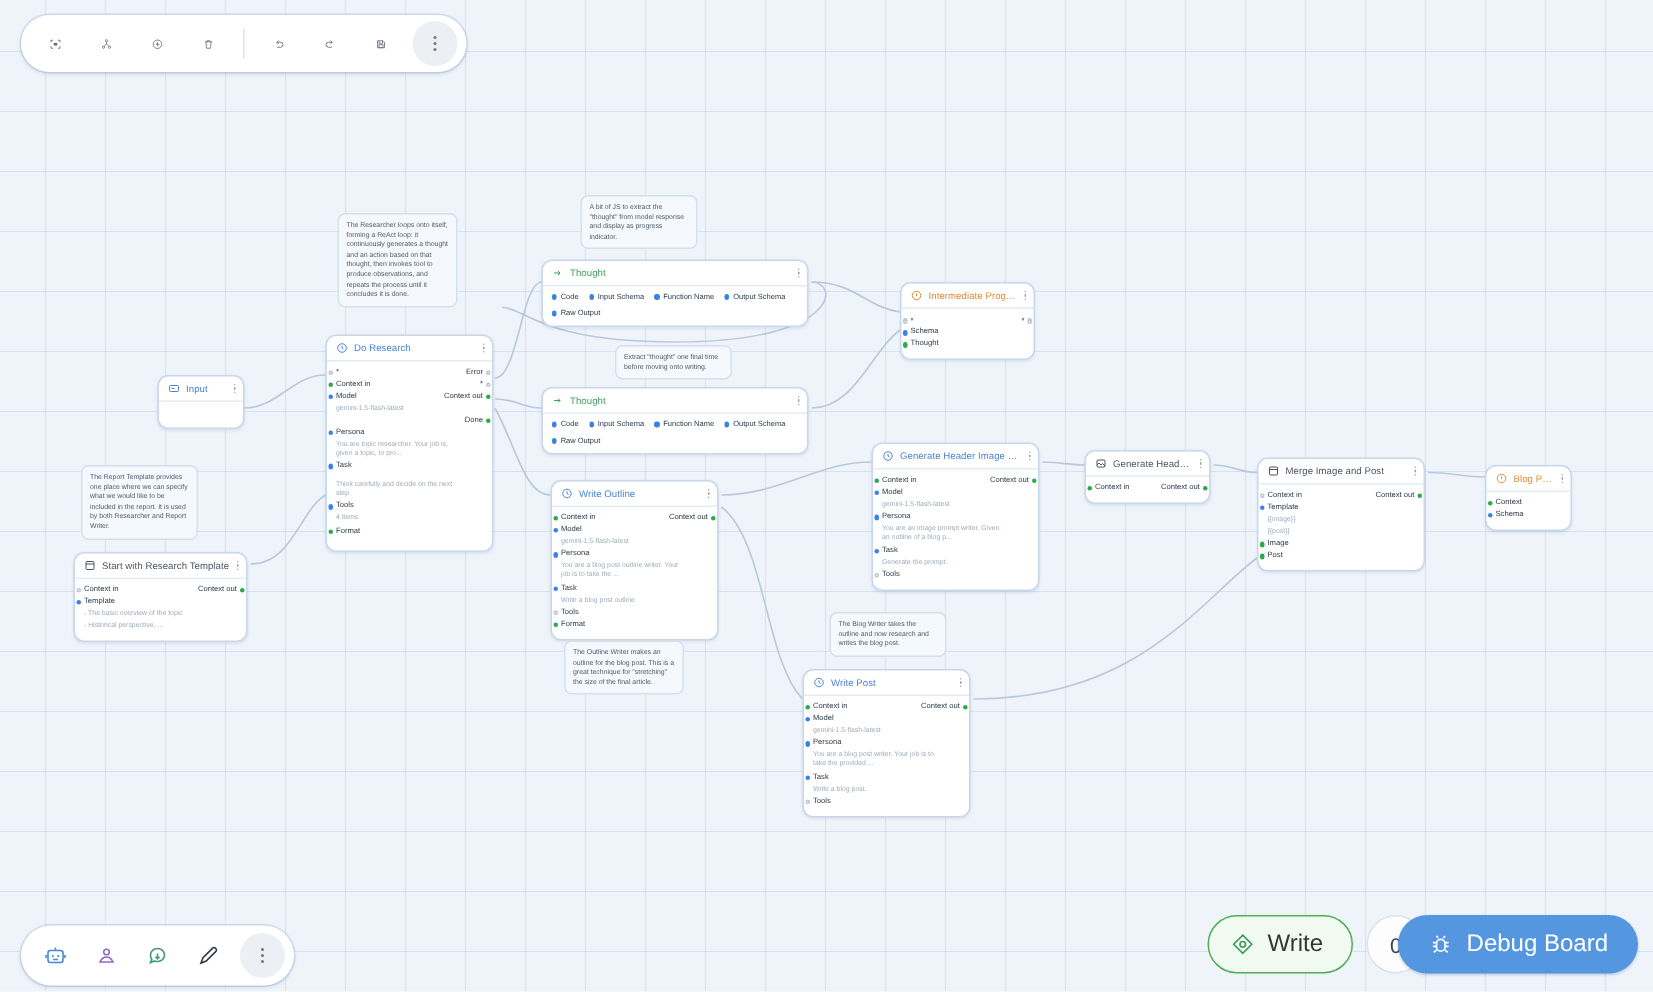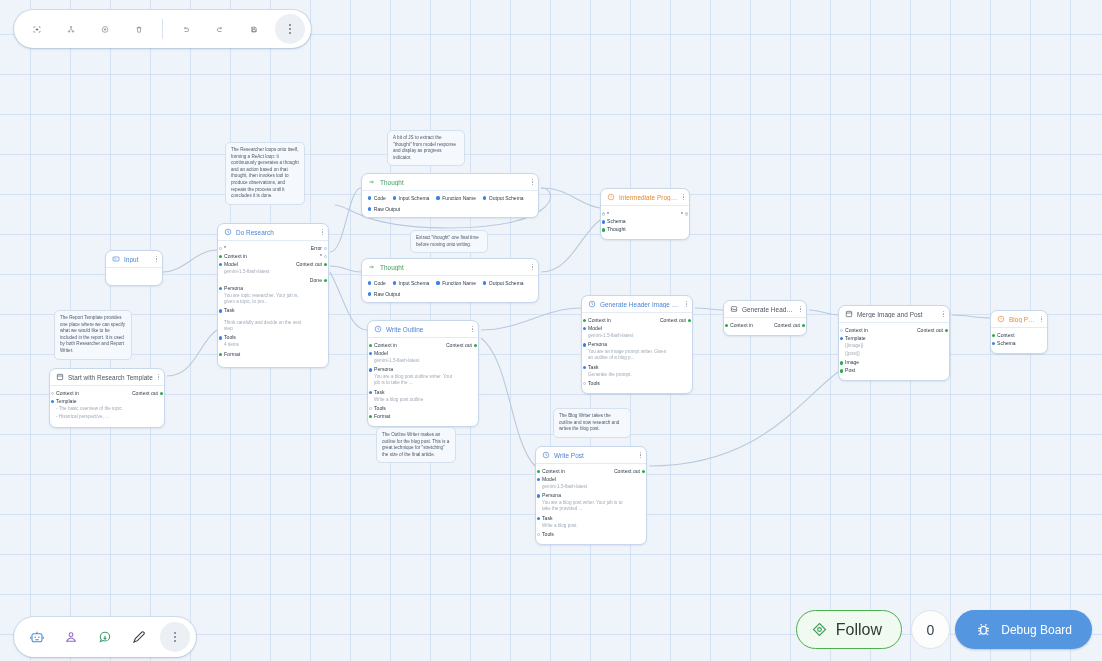--- a/index.html
+++ b/index.html
@@ -62,21 +62,21 @@
     width: 39px; height: 39px; border-radius: 50%;
     background: #fdfdfd; border: 1px solid #dde3ec;
     display: flex; align-items: center; justify-content: center;
     font-size: 14px; color: #3a434e; cursor: pointer;
   }
   #debug-btn {
     position: absolute; right: 10px; bottom: 12px;
     height: 39px; padding: 0 20px;
     display: flex; align-items: center; gap: 9px;
     border-radius: 22px; background: #5596e0; color: #fff;
-    font-size: 12px; cursor: pointer;
+    font-size: 16px; cursor: pointer;
     box-shadow: 0 1px 2px rgba(30,70,130,0.25);
   }
 
   
   .node {
     position: absolute;
     background: #ffffff;
     border: 1px solid #c8d7ea;
     border-radius: 7px;
     box-shadow: 0 1px 2px rgba(40,70,120,0.10);
@@ -258,21 +258,21 @@
           <i></i>
         </span>
     </div>
   </div>
 
   <div id="follow-btn">
     <svg style="width:17px;height:17px" viewBox="0 0 24 24" fill="none" stroke="#3f9d59" stroke-width="1.6">
       <path d="M12 3.5 20.5 12 12 20.5 3.5 12z"></path>
         <circle cx="12" cy="12" r="2.6"></circle>
     </svg>
-    <span>Follow</span>
+    <span>Write</span>
   </div>
 
   <div id="zoom-counter">
     <span>0</span>
   </div>
 
   <div id="debug-btn">
     <svg style="width:17px;height:17px" viewBox="0 0 24 24" fill="none" stroke="#ffffff" stroke-width="1.6">
       <rect x="8" y="7.5" width="8" height="11" rx="4"></rect>
       <path d="M9.5 6.2 8 4.3M14.5 6.2 16 4.3M8 10.5H4.6M16 10.5h3.4M8 14H4.6M16 14h3.4M8 17.6 5.4 19.6M16 17.6l2.6 2"></path>

